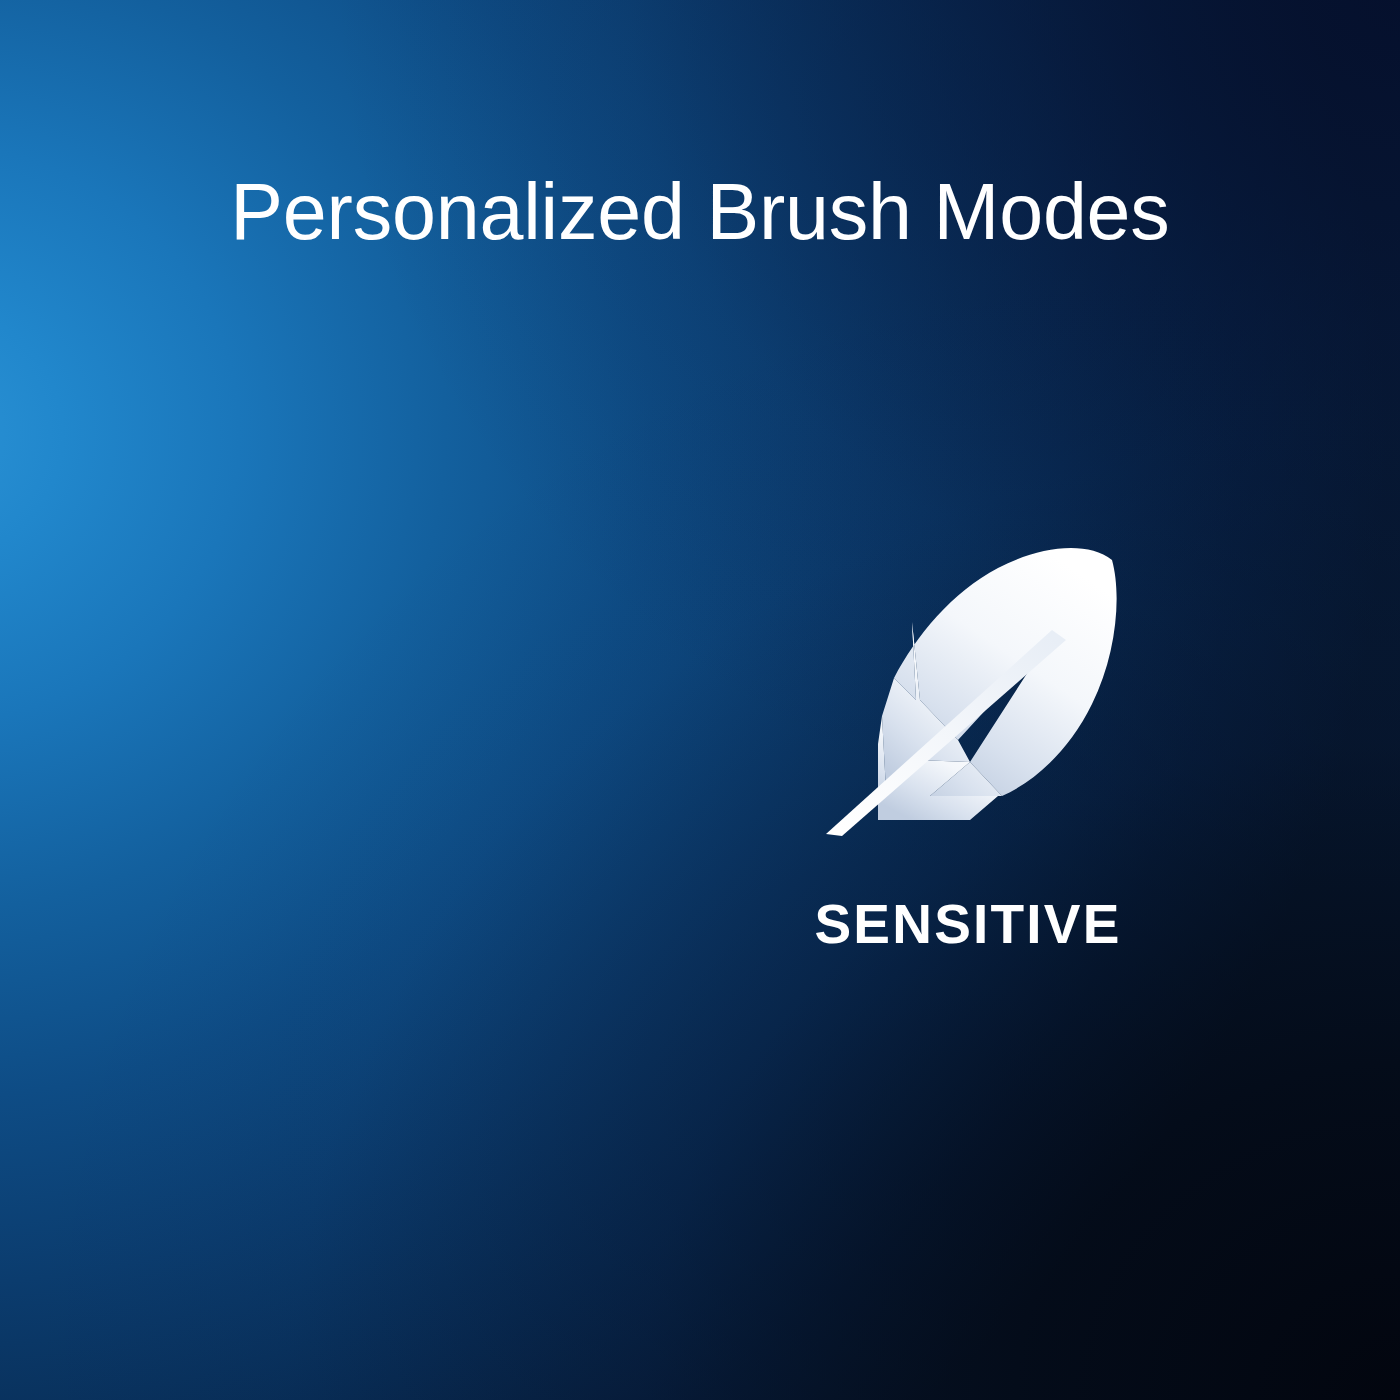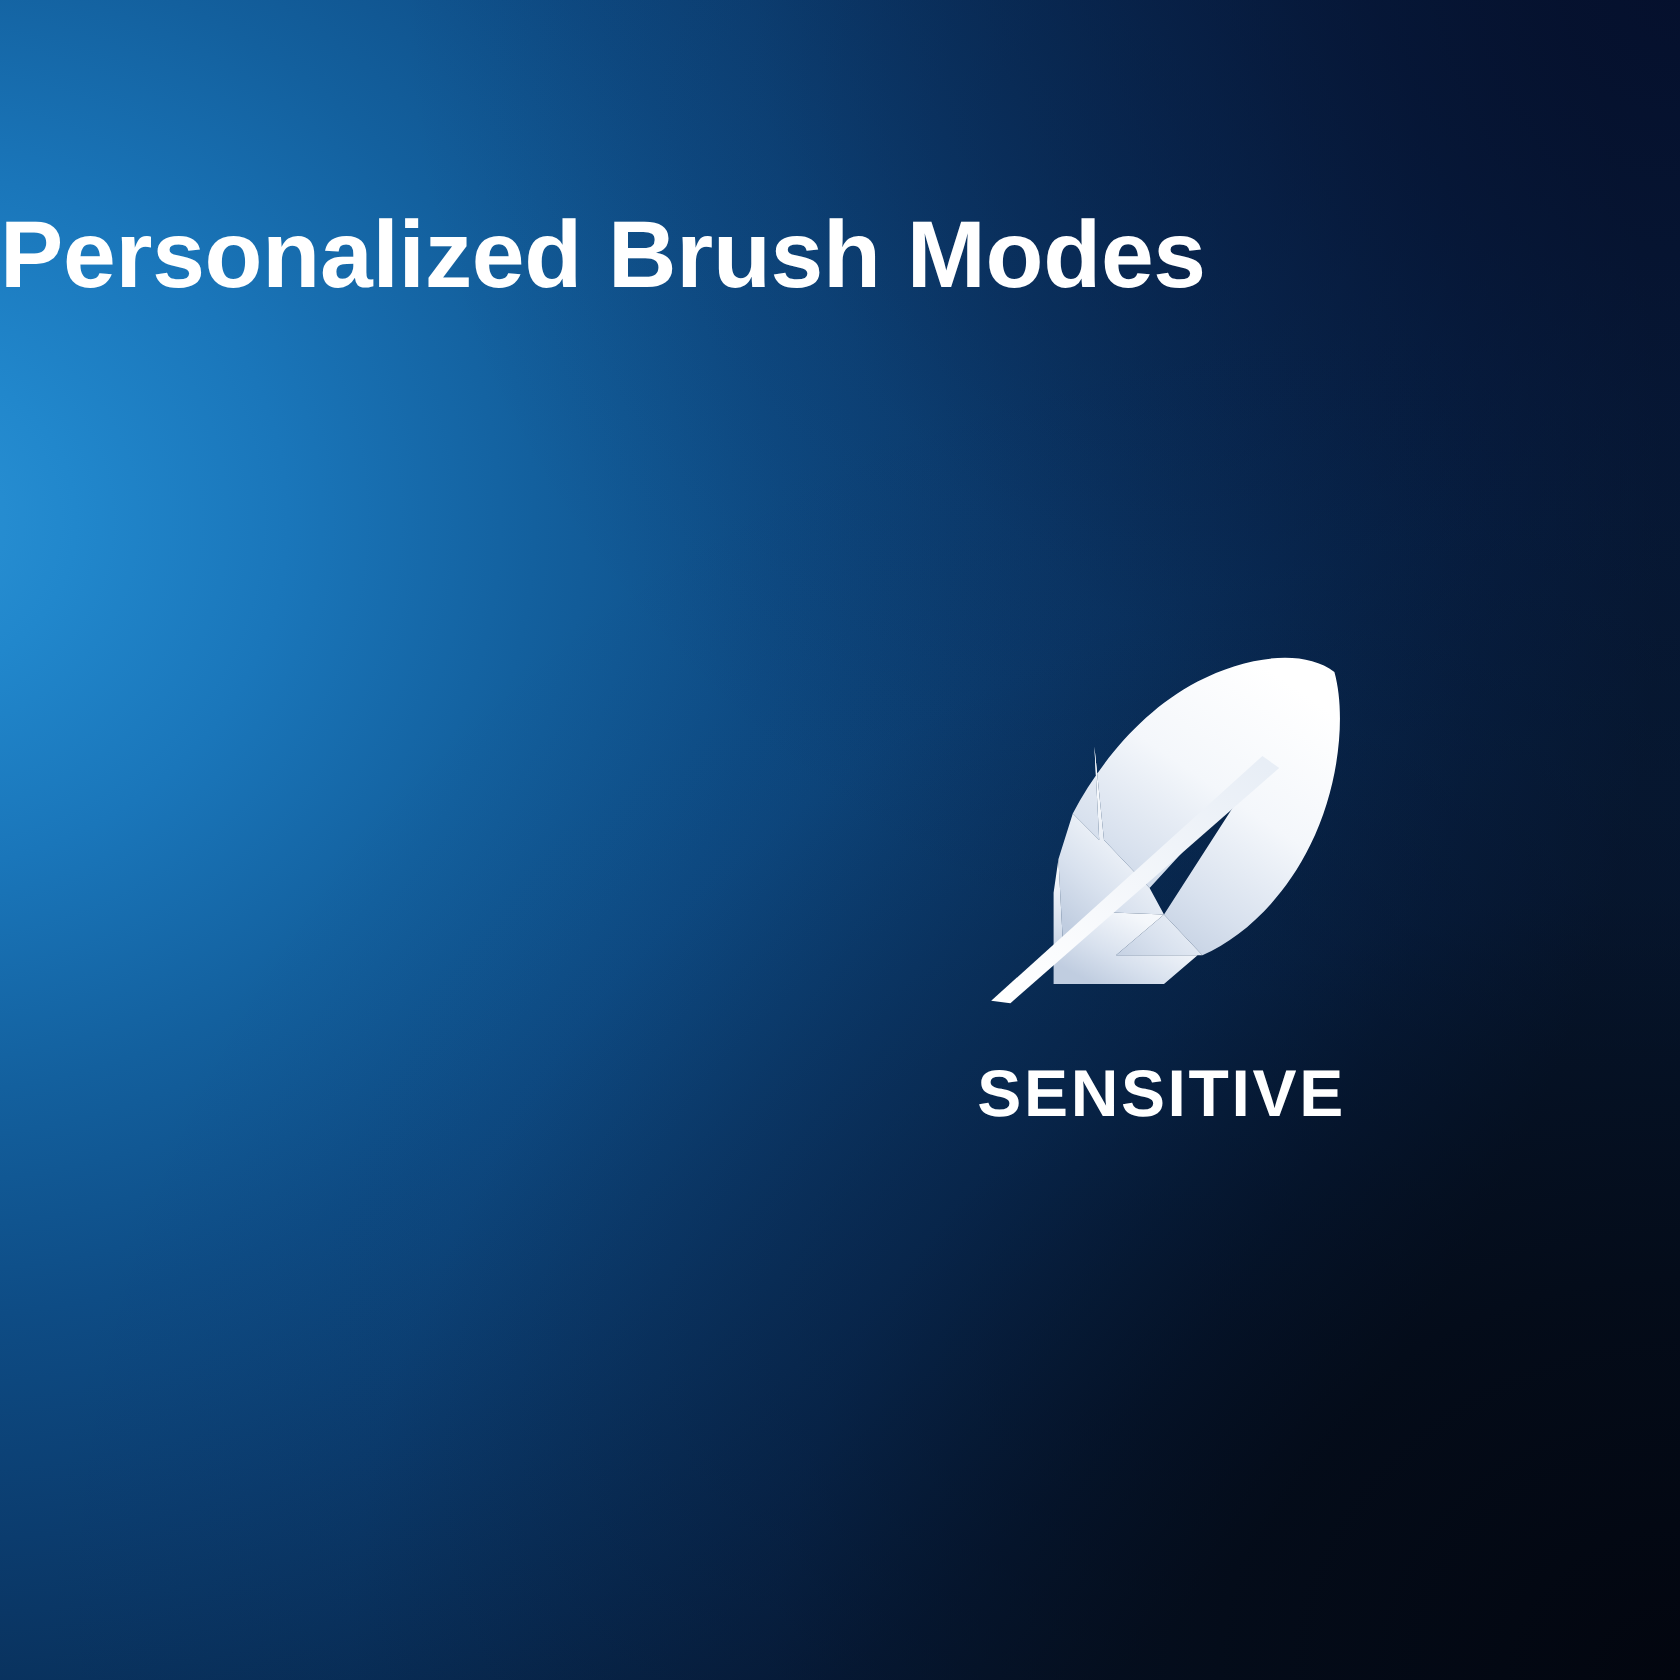--- a/index.html
+++ b/index.html
@@ -20,24 +20,24 @@
       radial-gradient(95% 80% at 100% 0%, rgba(5,15,45,0.88) 0%, rgba(7,20,55,0.52) 30%, rgba(10,30,70,0.16) 58%, rgba(0,0,0,0) 80%),
       radial-gradient(105% 95% at -6% 31%, #2b93d6 0%, #2187cc 10%, #1a76ba 22%, #13609e 36%, #0e4c85 50%, #0b3c6e 64%, #082d56 78%, #06203f 90%, #06192f 100%);
   }
 
   
   .title {
     position: absolute;
     left: 0;
     top: 172px;
     width: 1400px;
-    text-align: left;
+    text-align: center;
     color: #ffffff;
     font-size: 79px;
-    font-weight: bold;
+    font-weight: normal;
     letter-spacing: -0.2px;
     line-height: 1;
     white-space: nowrap;
   }
 
   
   .modes {
     position: absolute;
     left: 0;
     top: 530px;
@@ -72,21 +72,21 @@
     left: 0;
     width: 420px;
     text-align: center;
     color: #ffffff;
     font-weight: bold;
     font-size: 55px;
     line-height: 68px;
     letter-spacing: 2.2px;
   }
   #label-daily-clean { top: 328px; }
-  #label-sensitive   { top: 347px; }
+  #label-sensitive   { top: 360px; }
   .mode-label .lbl-line { display: block; }
 </style>
 </head>
 <body>
 
 <div id="stage">
 
   <div class="title">Personalized Brush Modes</div>
 
   <div class="modes">

